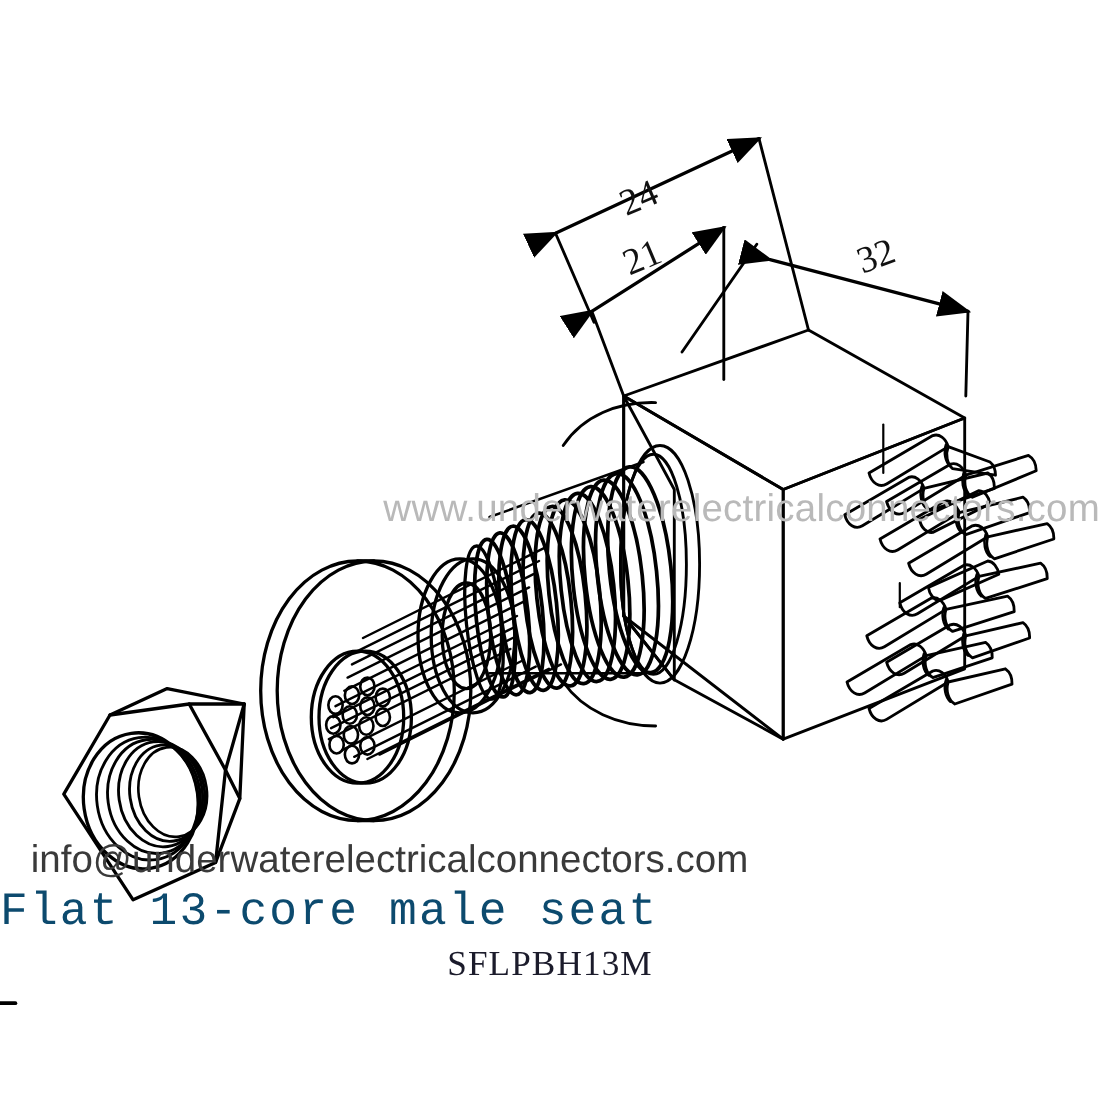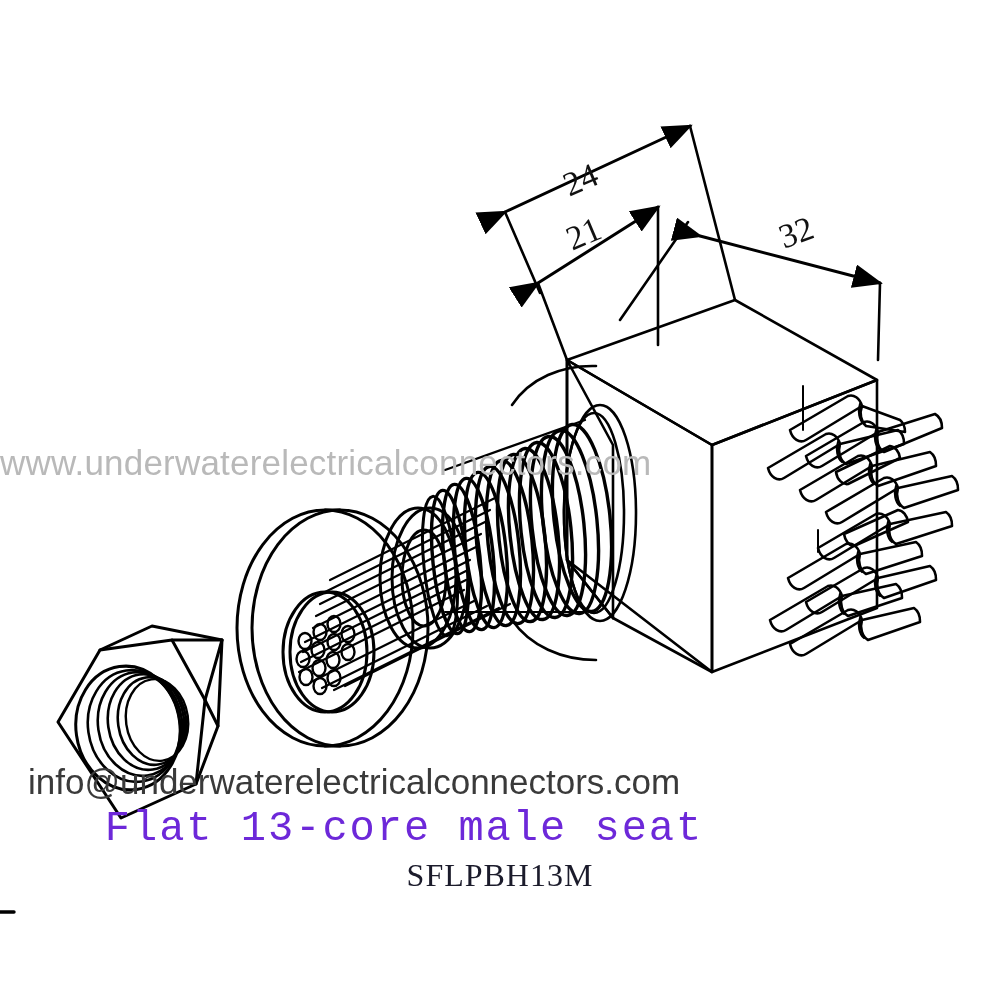--- a/index.html
+++ b/index.html
@@ -28,44 +28,43 @@
     width: 1000px;
     height: 1000px;
   }
   .txt {
     position: absolute;
     white-space: nowrap;
   }
   #watermark {
     left: 0; top: 443px;
     width: 1000px;
-    text-align: left;
+    text-align: right;
     font-family: "Liberation Sans", sans-serif;
     font-size: 35px;
     color: #b9b9b9;
     letter-spacing: 0.2px;
     z-index: 5;
   }
   #email-line {
     left: 0; top: 762px;
     width: 1000px;
     text-align: left;
     font-family: "Liberation Sans", sans-serif;
     font-size: 35px;
     color: #3a3a3a;
     z-index: 20;
     margin-left: 28px;
   }
   #title-line {
     left: 0; top: 805px;
     width: 808px;
-    text-align: center;
     font-family: "Liberation Mono", "DejaVu Sans Mono", monospace;
     font-size: 42px;
-    color: #6d28d9;
+    color: #0c4a6e;
     letter-spacing: 2px;
     z-index: 20;
   }
   #partno-line {
     left: 0; top: 857px;
     width: 1000px;
     text-align: center;
     font-family: "Liberation Serif", serif;
     font-size: 32px;
     color: #1b1b2b;

